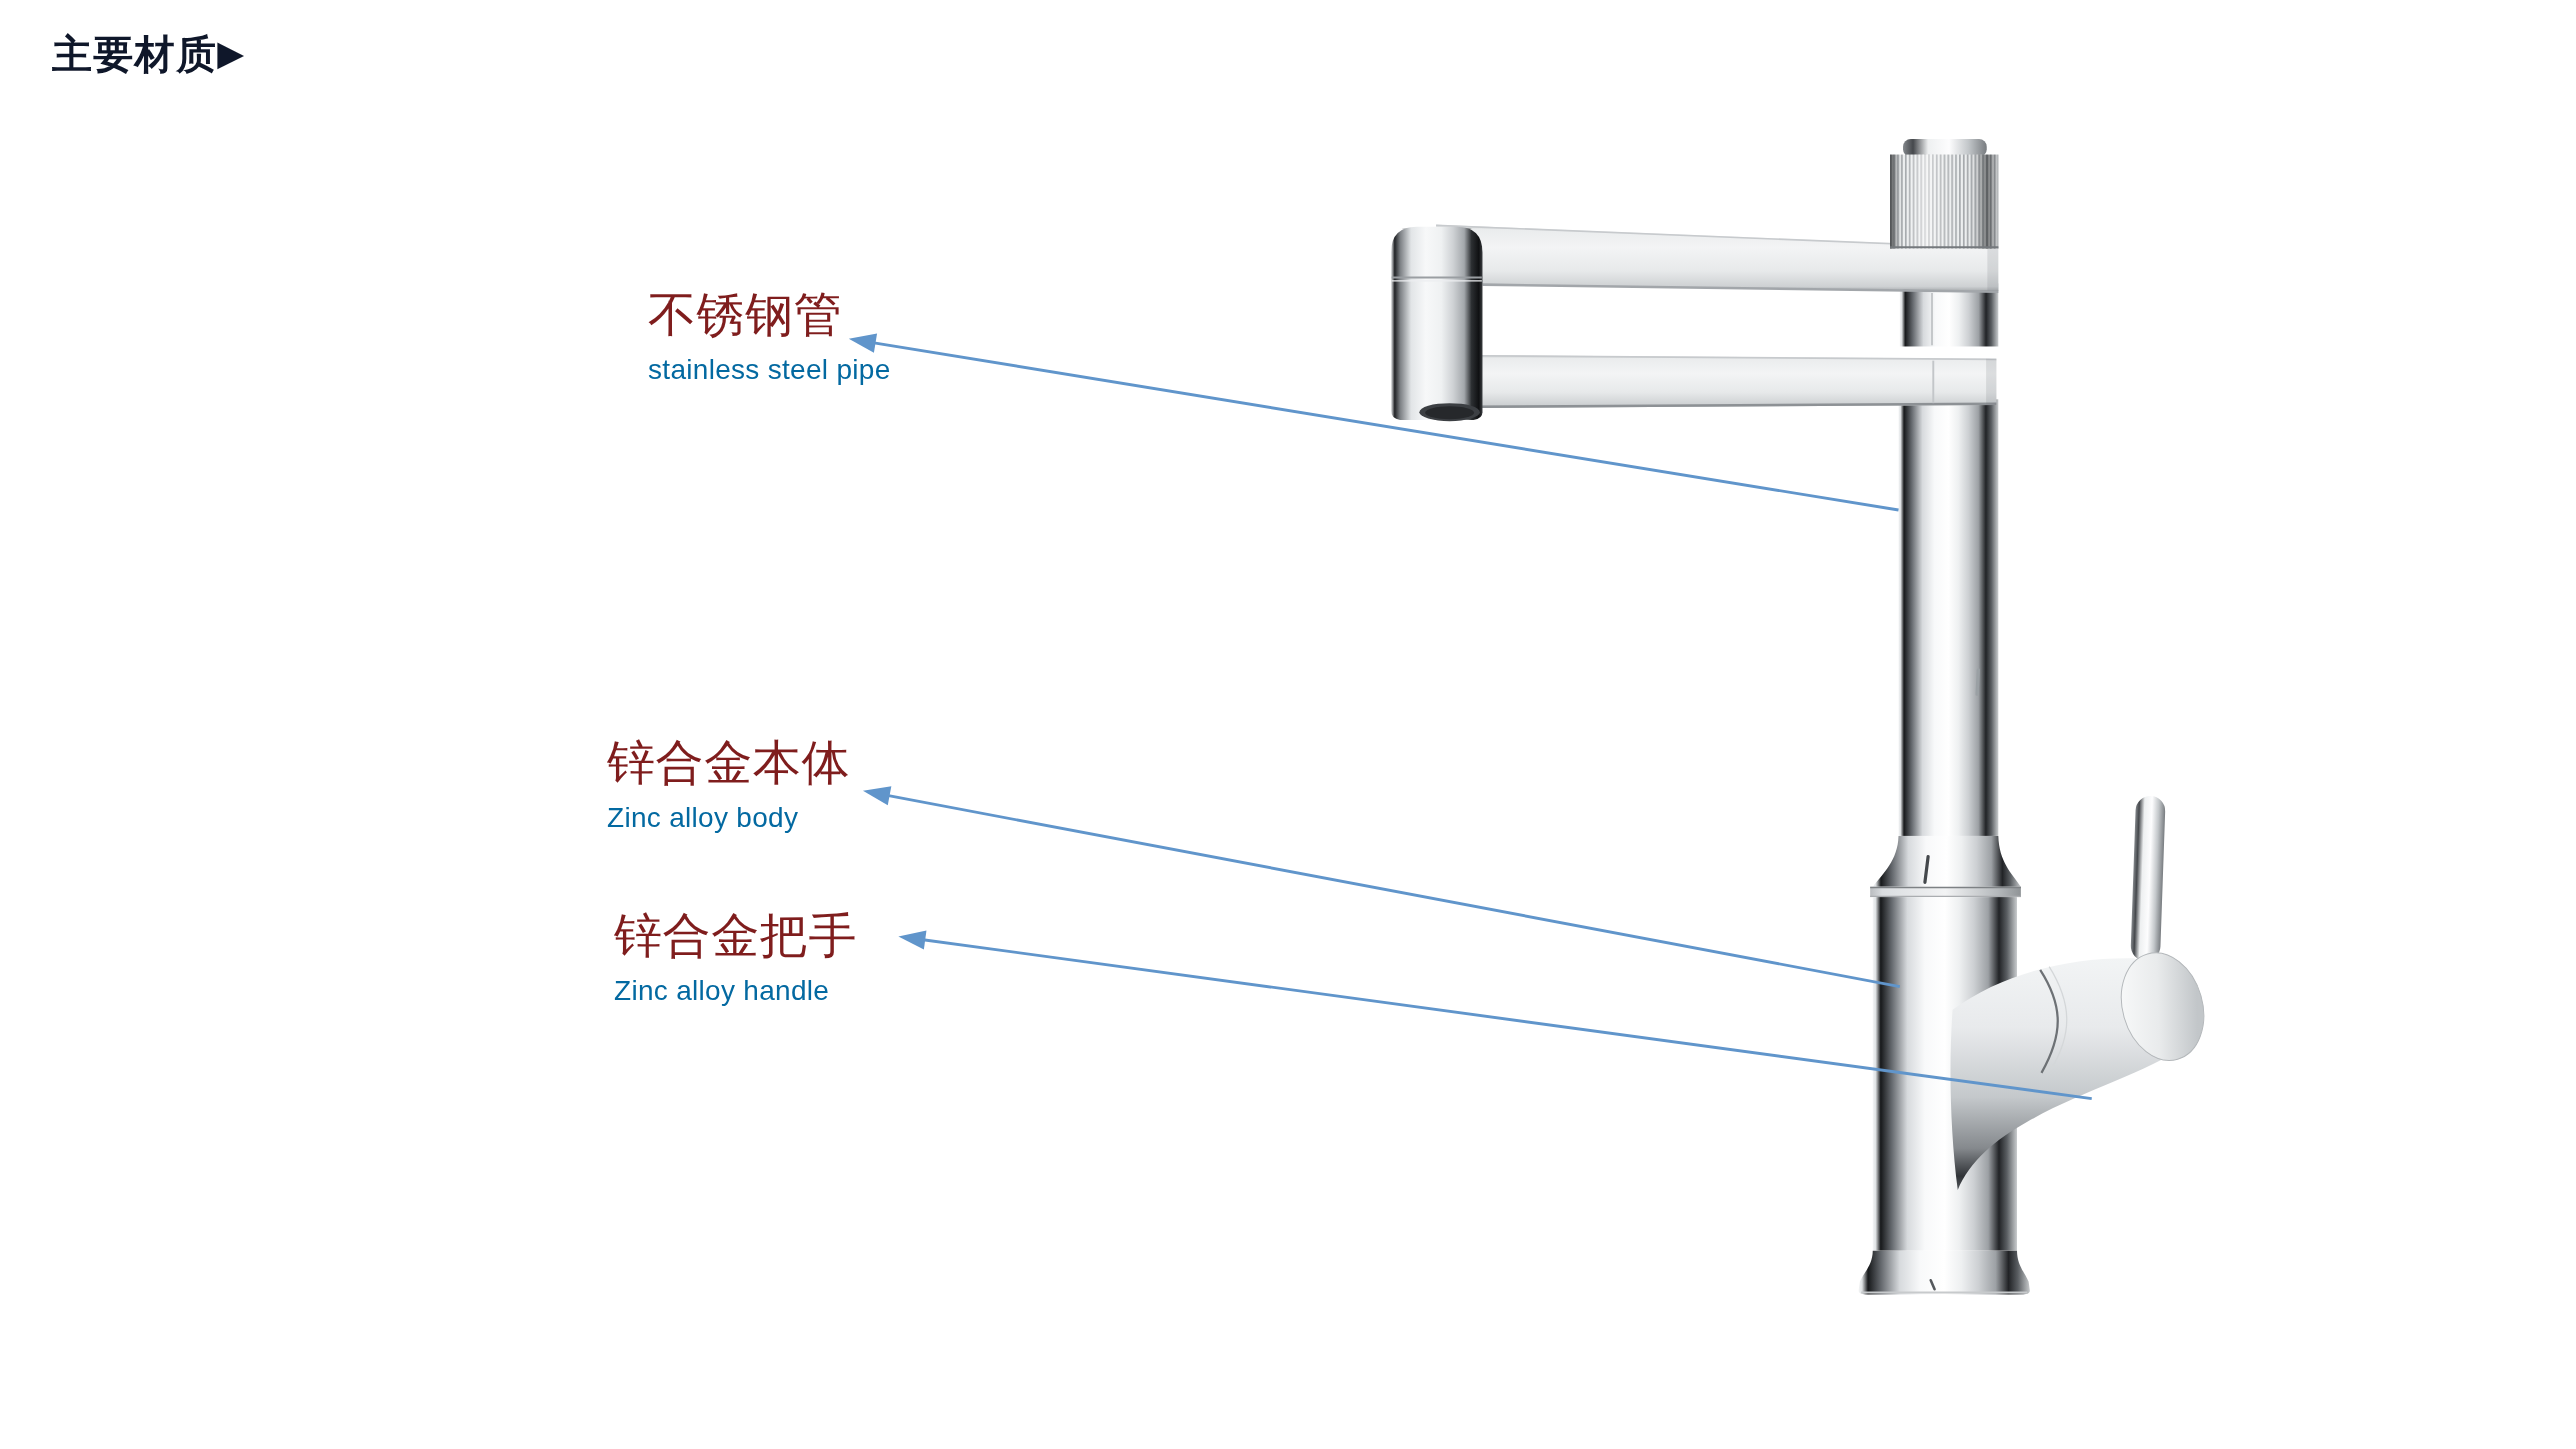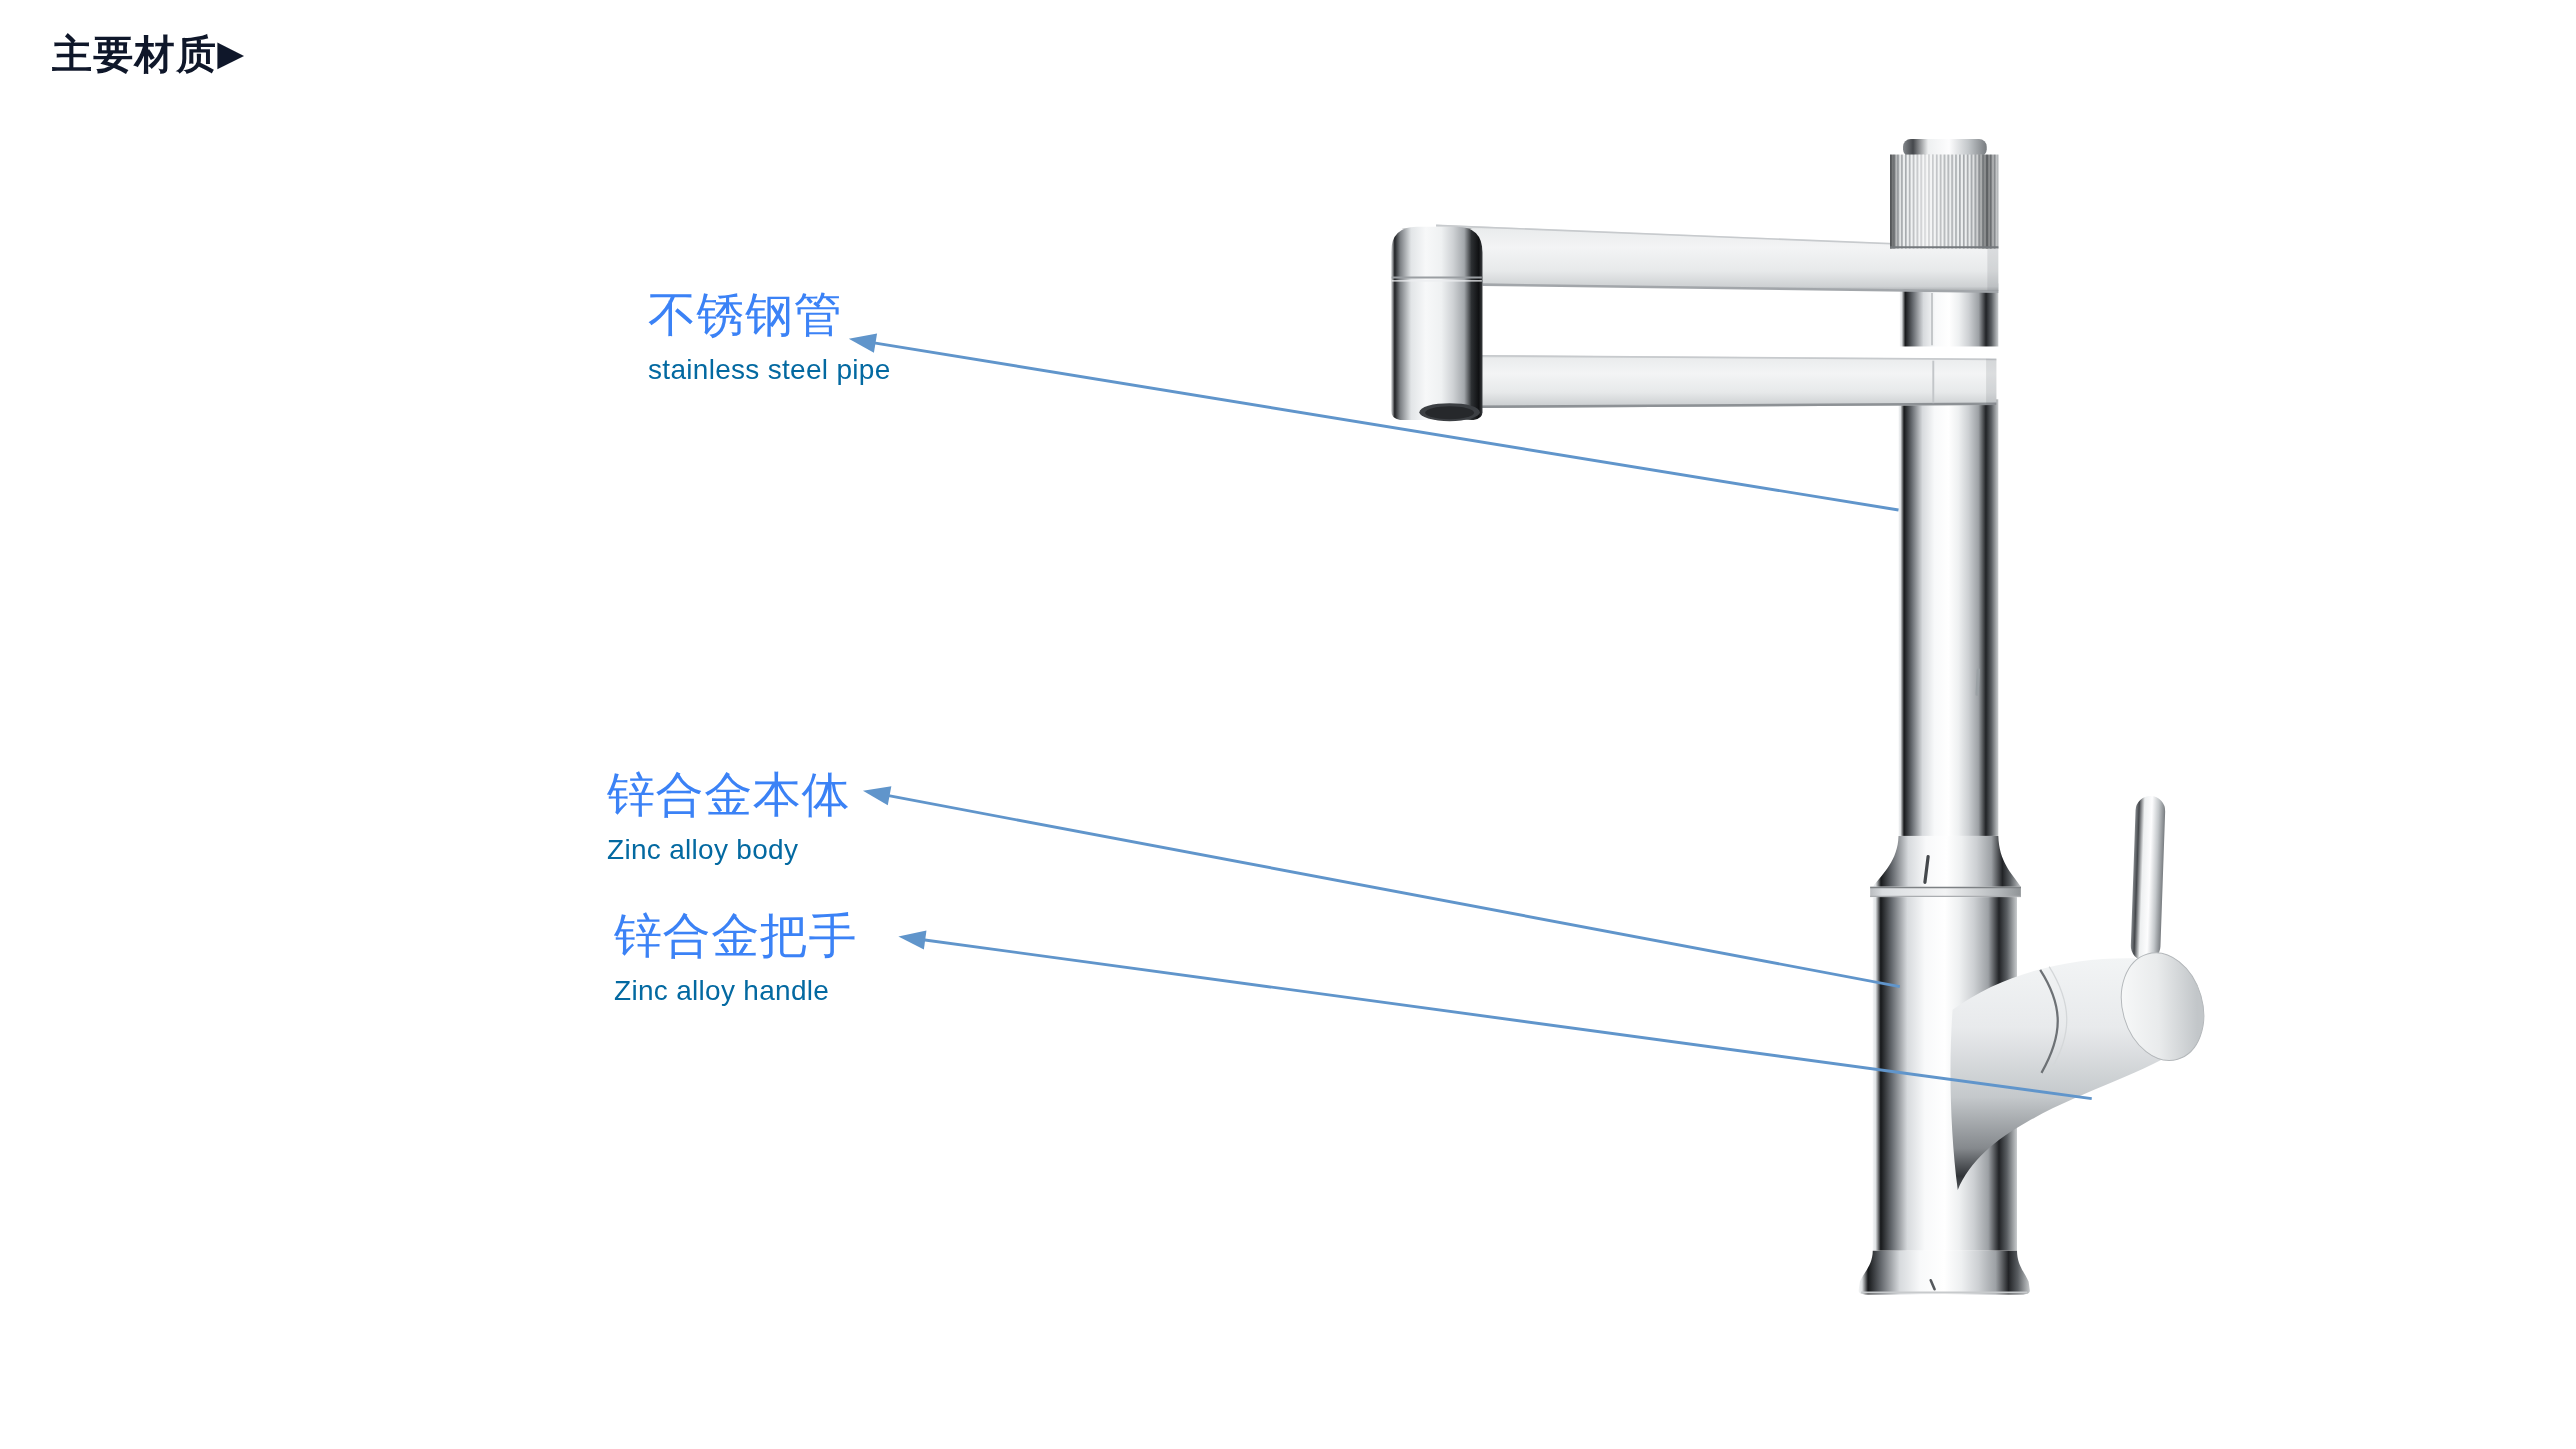--- a/index.html
+++ b/index.html
@@ -11,24 +11,24 @@
   }
   #canvas { position: relative; width: 2576px; height: 1449px; background: #ffffff; }
   #faucet-svg { position: absolute; left: 0; top: 0; z-index: 1; }
   .title {
     position: absolute; left: 52px; top: 30px; z-index: 2;
     font-size: 40px; font-weight: bold; color: #0f172a;
     letter-spacing: 1.3px; line-height: 1.2; white-space: nowrap;
   }
   .title .pointer { font-size: 35px; position: relative; top: -2.6px; }
   .callout { position: absolute; z-index: 2; white-space: nowrap; }
-  .callout-zh { font-size: 48px; line-height: 1; color: #3b82f6; letter-spacing: 0.6px; }
+  .callout-zh { font-size: 48px; line-height: 1; color: #7f1d1d; letter-spacing: 0.6px; }
   .callout-en { font-size: 28px; line-height: 1; color: #0369a1; margin-top: 16.7px; letter-spacing: 0.3px; }
   #callout-pipe   { left: 648px; top: 291px; }
-  #callout-body   { left: 607px;  top: 739px; margin-top: 32px; }
+  #callout-body   { left: 607px;  top: 739px; }
   #callout-handle { left: 614px;  top: 912px; }
 </style>
 </head>
 <body>
 
 <div id="canvas">
 
   <div class="title">
     <span>主要材质</span><span class="pointer">▶</span>
   </div>

